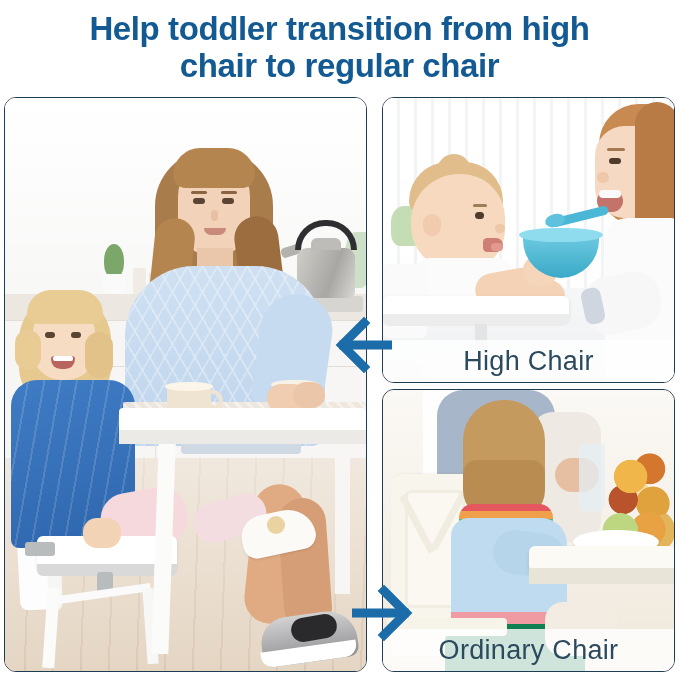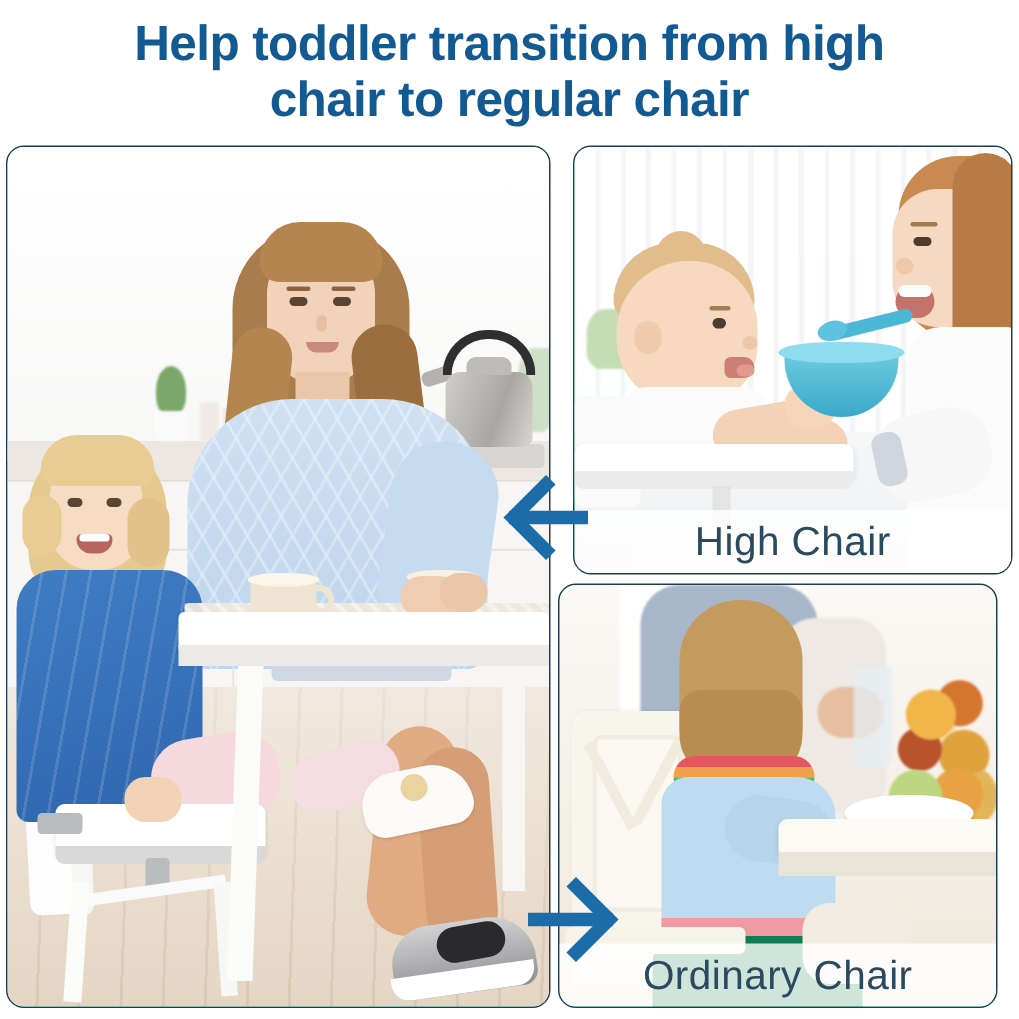--- a/index.html
+++ b/index.html
@@ -37,25 +37,25 @@
     left: 0;
     top: 94px;
     width: 679px;
     height: 585px;
   }
   .panel {
     position: absolute;
     border: 1.5px solid #1f3d52;
     border-radius: 12px;
     overflow: hidden;
-    background: #5eead4;
+    background: #fca5a5;
   }
   .panel-left   { left: 4px;   top: 3px;   width: 361px; height: 573px; }
   .panel-top    { left: 382px; top: 3px;   width: 291px; height: 284px; }
-  .panel-bottom { left: 372px; top: 295px; width: 291px; height: 281px; }
+  .panel-bottom { left: 382px; top: 295px; width: 291px; height: 281px; }
 
   .scene {
     position: absolute;
     inset: 0;
     overflow: hidden;
   }
 
   
   .caption {
     position: absolute;

